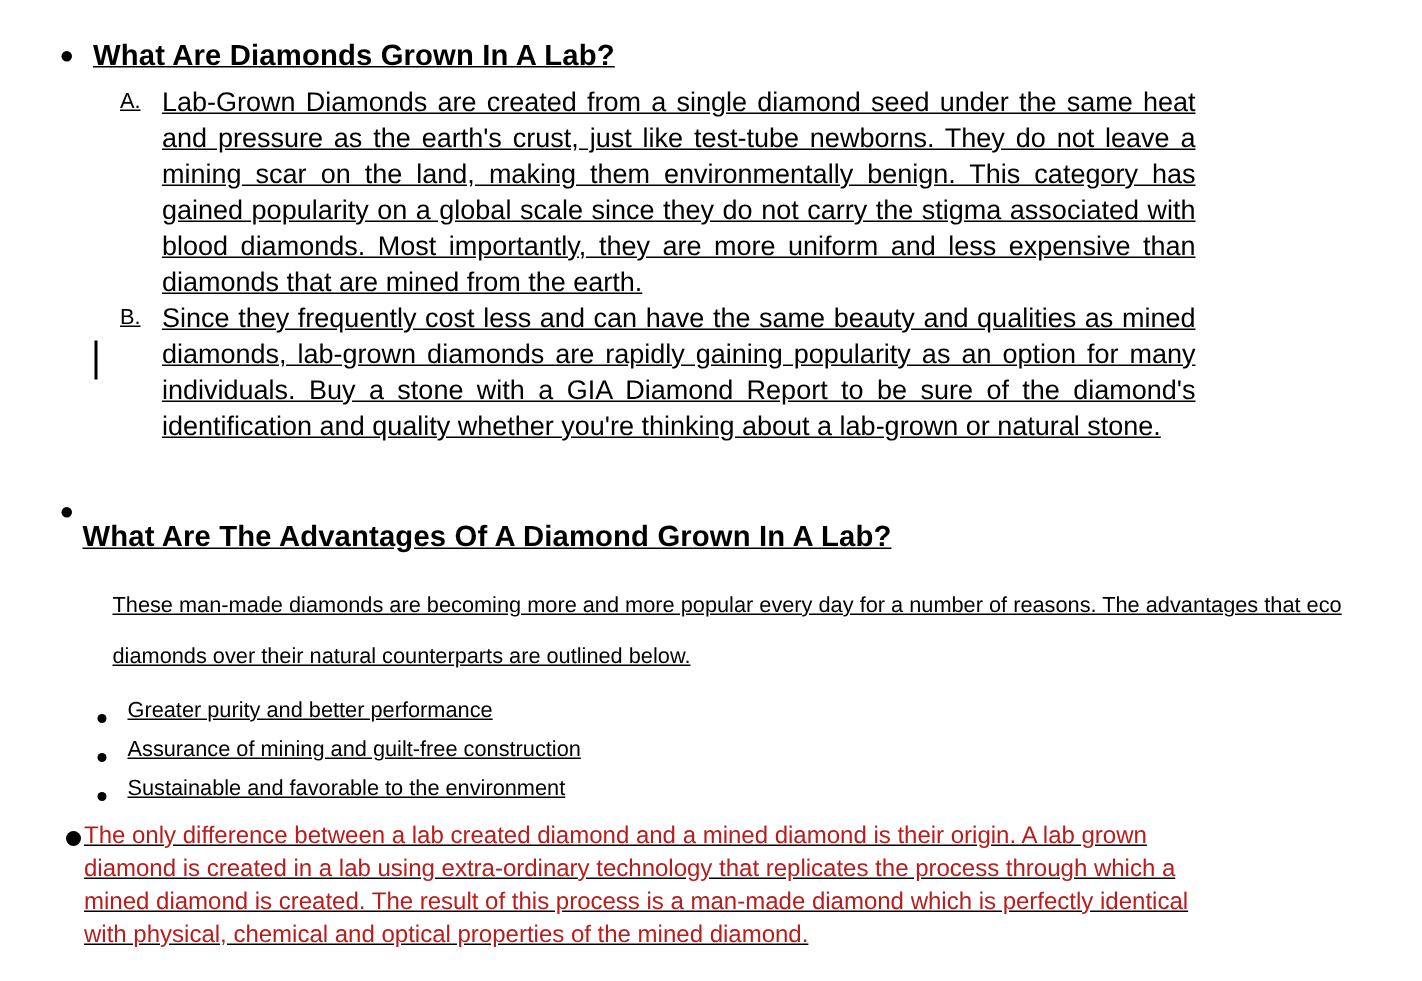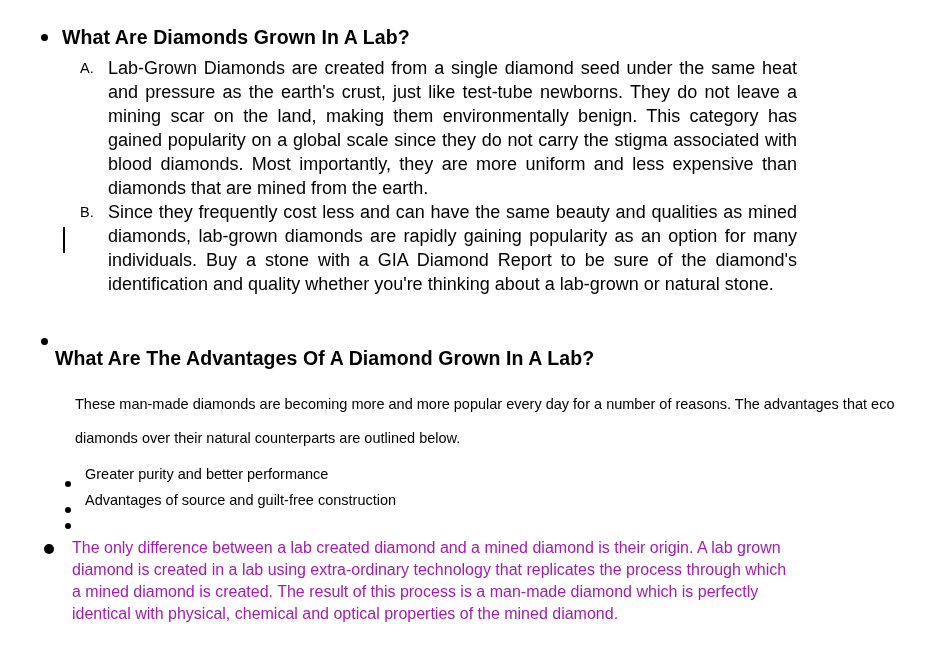--- a/index.html
+++ b/index.html
@@ -13,20 +13,21 @@
     position: relative;
     overflow: hidden;
     font-family: "Liberation Sans", "DejaVu Sans", sans-serif;
     color: #000000;
     -webkit-font-smoothing: antialiased;
   }
   .doc {
     position: relative;
     width: 797px;
     height: 654px;
+    text-decoration: underline;
   }
   
   .h-row {
     display: flex;
     align-items: flex-start;
     margin-left: 41px;
   }
   .h-row.first { padding-top: 24px; }
   .h-row.second { margin-top: 32px; flex-direction: column; }
   .h-dot {
@@ -81,21 +82,21 @@
     font-size: 14.5px;
     line-height: 34px;
   }
   
   .adv-list {
     margin-top: 6px;
     margin-left: 65px;
   }
   .adv-item {
     display: flex;
-    align-items: flex-end;
+    align-items: center;
     font-size: 14.5px;
     line-height: 26px;
   }
   .adv-dot {
     flex: 0 0 auto;
     width: 6px;
     height: 6px;
     border-radius: 50%;
     background: #000000;
     margin-top: 10px;
@@ -110,25 +111,25 @@
   }
   .note-dot {
     flex: 0 0 auto;
     width: 10px;
     height: 10px;
     border-radius: 50%;
     background: #000000;
     margin-top: 7px;
   }
   .note-text {
-    margin-left: 18px;
+    margin-left: 2px;
     width: 846px;
     font-size: 16px;
     line-height: 22px;
-    color: #a21caf;
+    color: #b91c1c;
   }
 </style>
 </head>
 <body>
 
 <div class="doc">
 
   <div class="h-row first">
     <span class="h-dot"></span>
     <span class="h-text">What Are Diamonds Grown In A Lab?</span>
@@ -154,24 +155,25 @@
 
   <div class="intro">These man-made diamonds are becoming more and more popular every day for a number of reasons. The advantages that eco diamonds over their natural counterparts are outlined below.</div>
 
   <div class="adv-list">
     <div class="adv-item">
       <span class="adv-dot"></span>
       <span class="adv-text">Greater purity and better performance</span>
     </div>
     <div class="adv-item">
       <span class="adv-dot"></span>
-      <span class="adv-text">Advantages of source and guilt-free construction</span>
+      <span class="adv-text">Assurance of mining and guilt-free construction</span>
     </div>
     <div class="adv-item">
       <span class="adv-dot"></span>
+      <span class="adv-text">Sustainable and favorable to the environment</span>
     </div>
   </div>
 
   <div class="note-row">
     <span class="note-dot"></span>
     <span class="note-text">The only difference between a lab created diamond and a mined diamond is their origin. A lab grown diamond is created in a lab using extra-ordinary technology that replicates the process through which a mined diamond is created. The result of this process is a man-made diamond which is perfectly identical with physical, chemical and optical properties of the mined diamond.</span>
   </div>
 
 </div>
 

